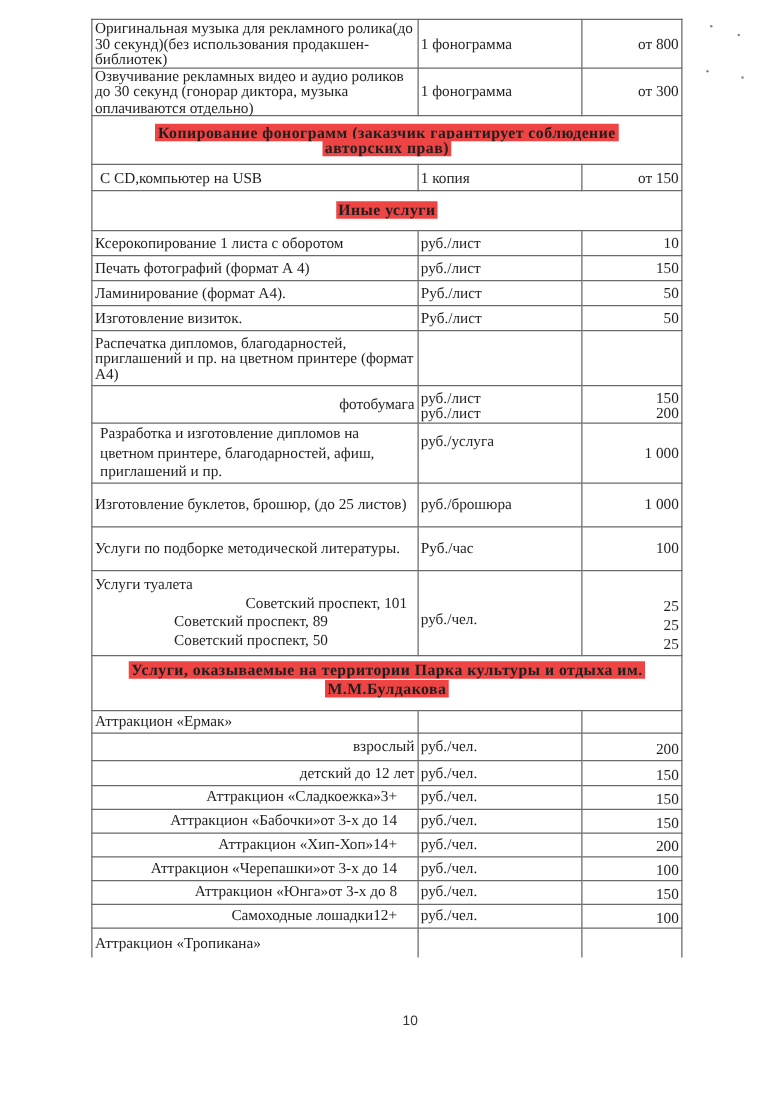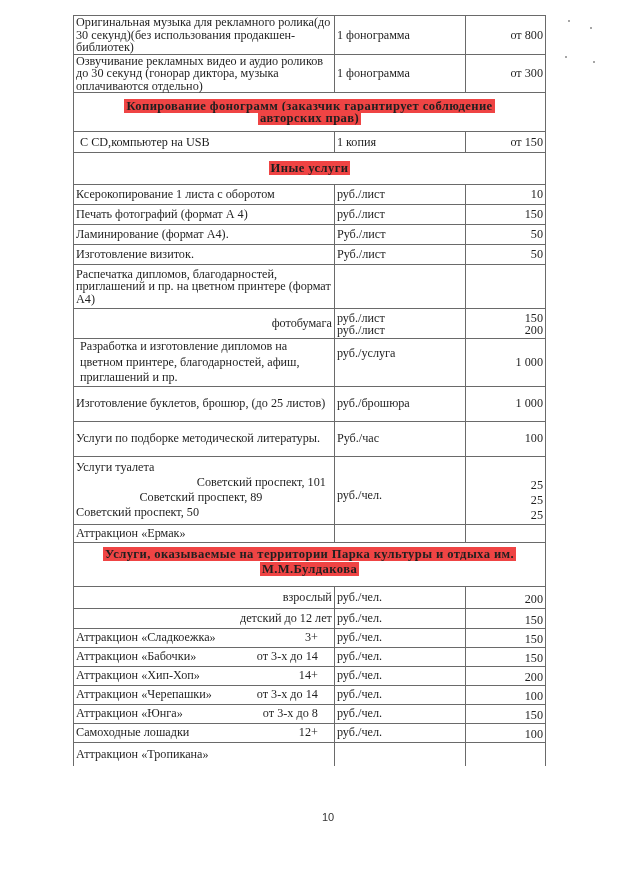--- a/index.html
+++ b/index.html
@@ -9,21 +9,21 @@
   table.price { position:absolute; left:73px; top:15px; width:473px;
                 border-collapse:collapse; font-size:12.2px; line-height:12.5px; }
   table.price td { border:1px solid #6a6a6a; padding:0 2px; vertical-align:middle; }
   td.c1 { width:255px; }
   td.c2 { width:128px; text-align:left; }
   td.c3 { width:76px; text-align:right; }
   td.right { text-align:right; padding-right:8px; }
   td.top { vertical-align:top; }
   .sec { text-align:center; font-weight:bold; font-size:12.6px; letter-spacing:0.4px; }
   .sec span.hl { background:#ef4444; padding:0 2px; }
-  .dual { display:flex; justify-content:space-between;gap:27px; }
+  .dual { display:flex; justify-content:flex-end; }
   .dual span:last-child { padding-right:14px; }
   .pgnum { position:absolute; left:322px; top:811px;
            font-family:"Liberation Sans", "DejaVu Sans", sans-serif; font-size:11px; color:#333; }
   .mark { position:absolute; width:2px; height:2px; background:#888; border-radius:1px; }
   .stack div { line-height:12px; }
 </style>
 </head>
 <body>
 
 <div class="page">
@@ -112,41 +112,41 @@
     <td class="c1" style="line-height:17px">Услуги по подборке методической литературы.</td>
     <td class="c2 top">Руб./час</td>
     <td class="c3">100</td>
   </tr>
 
   <tr style="height:68px">
     <td class="c1 top" style="line-height:15px">
       <div>Услуги туалета</div>
       <div style="text-align:right;padding-right:6px">Советский проспект, 101</div>
       <div style="text-align:center;padding-right:6px">Советский проспект, 89</div>
-      <div style="text-align:left;padding-right:6px">Советский проспект, 50</div>
+      <div style="text-align:center;padding-right:6px">Советский проспект, 50</div>
     </td>
     <td class="c2 top" style="padding-top:11px">руб./чел.</td>
     <td class="c3 top" style="padding-top:20px;line-height:15px">
       <div>25</div>
       <div>25</div>
       <div>25</div>
     </td>
   </tr>
 
+  <tr style="height:44px">
+    <td colspan="3" class="sec" style="vertical-align:top;padding-top:4px;line-height:15px">
+      <span class="hl">Услуги, оказываемые на территории Парка культуры и отдыха им.</span><br>
+      <span class="hl">М.М.Булдакова</span>
+    </td>
+  </tr>
+
   <tr style="height:18px">
     <td class="c1">Аттракцион «Ермак»</td>
     <td class="c2"></td>
     <td class="c3"></td>
-  </tr>
-
-  <tr style="height:44px">
-    <td colspan="3" class="sec" style="vertical-align:top;padding-top:4px;line-height:15px">
-      <span class="hl">Услуги, оказываемые на территории Парка культуры и отдыха им.</span><br>
-      <span class="hl">М.М.Булдакова</span>
-    </td>
   </tr>
   <tr style="height:22px">
     <td class="c1 right">взрослый</td>
     <td class="c2">руб./чел.</td>
     <td class="c3" style="padding-top:4px">200</td>
   </tr>
   <tr style="height:20px">
     <td class="c1 right">детский до 12 лет</td>
     <td class="c2">руб./чел.</td>
     <td class="c3" style="padding-top:4px">150</td>

